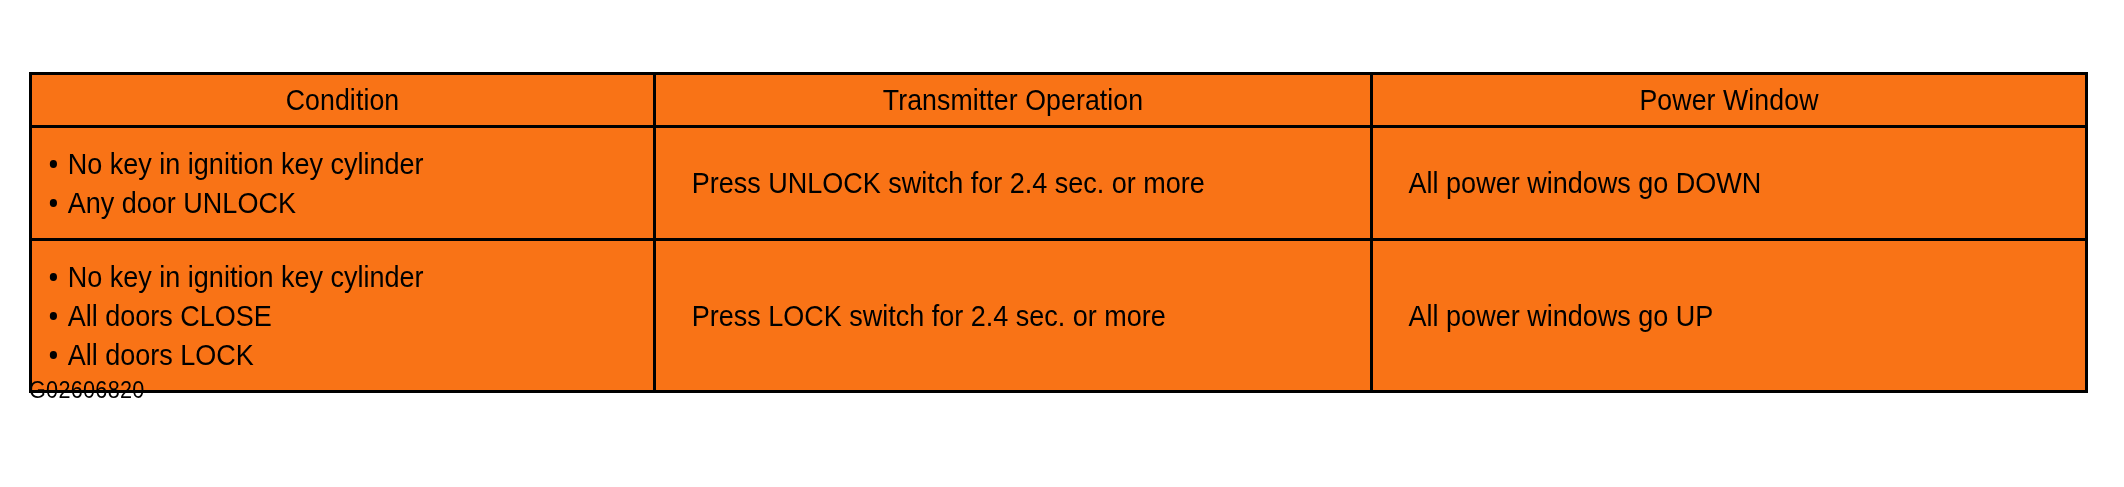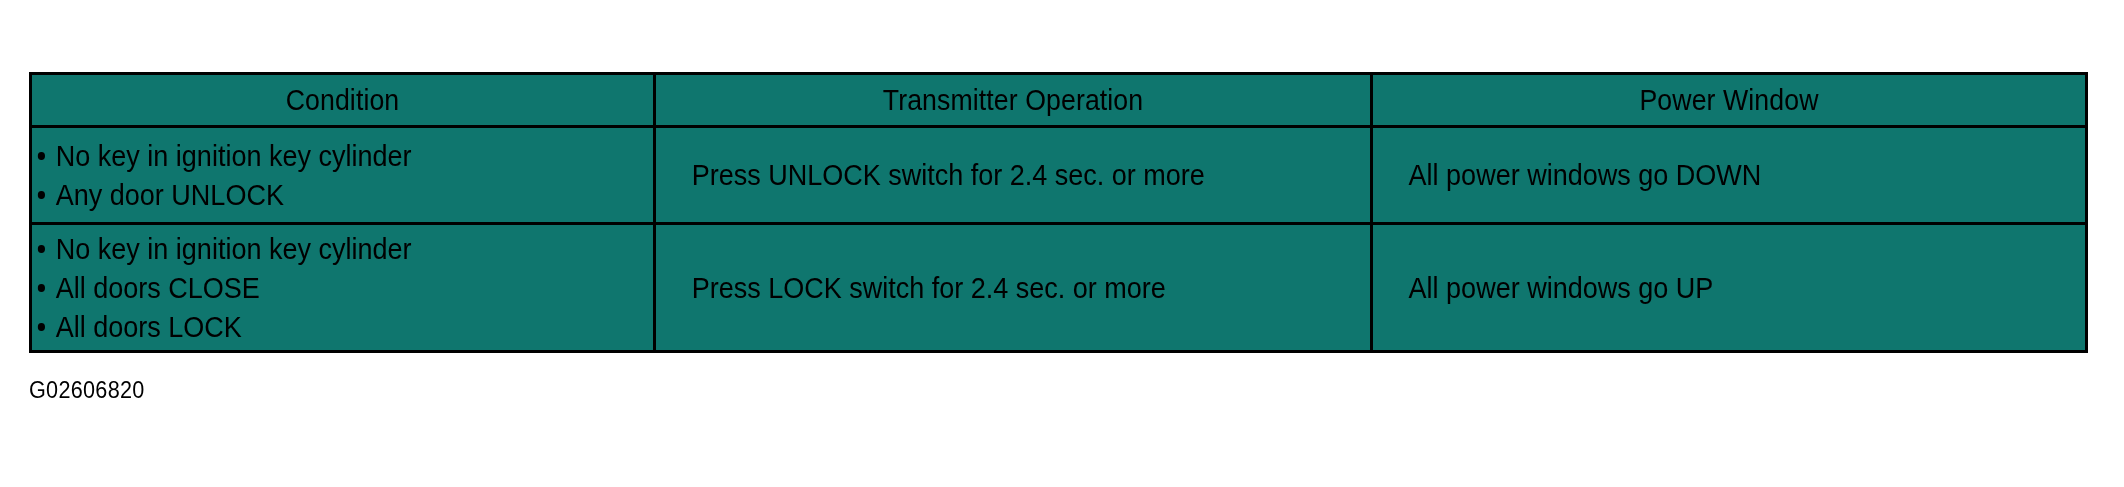--- a/index.html
+++ b/index.html
@@ -34,21 +34,21 @@
   #spec-table col.col-condition   { width: 624px; }
   #spec-table col.col-transmitter { width: 717px; }
   #spec-table col.col-window      { width: 715px; }
 
   #spec-table td,
   #spec-table th {
     border: 3px solid #000000;
     padding: 0;
     vertical-align: middle;
     font-weight: normal;
-    background: #0f766e;
+    background: #f97316;
   }
 
   
   .hdr-row th {
     height: 50px;
     text-align: center;
   }
 
   .hdr-text {
     display: block;
@@ -78,21 +78,21 @@
   }
 
   
   .cell-conditions {
     text-align: left;
     padding-left: 16px;
   }
 
   ul.bullets {
     list-style: none;
-    margin: 4px;
+    margin: 16px;
     padding: 0;
   }
 
   ul.bullets li {
     position: relative;
     padding-left: 22px;
     font-size: 30px;
     line-height: 39px;
     white-space: nowrap;
     transform: scaleX(0.9);

